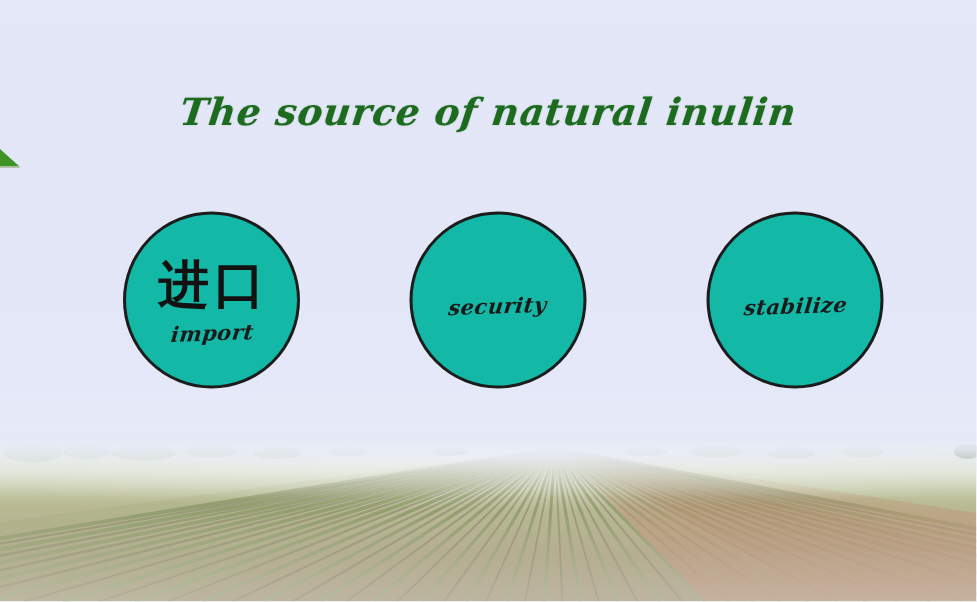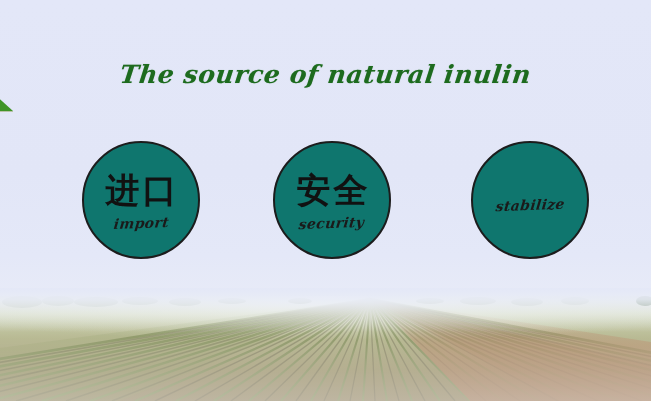--- a/index.html
+++ b/index.html
@@ -74,21 +74,21 @@
     height: 124px;
     z-index: 8;
   }
   .badge {
     position: absolute;
     top: 0;
     width: 118px;
     height: 118px;
     border-radius: 50%;
     border: 2px solid #1c1c1c;
-    background: #0f766e;
+    background: #14b8a6;
     box-sizing: border-box;
     display: flex;
     flex-direction: column;
     align-items: center;
     justify-content: center;
   }
   .badge-1 { left: 82px; }
   .badge-2 { left: 273px; }
   .badge-3 { left: 471px; }
 
@@ -160,21 +160,20 @@
   <div class="headline">The source of natural inulin</div>
 
   <div class="badges">
 
     <div class="badge badge-1">
       <div class="badge-cn">进口</div>
       <div class="badge-en">import</div>
     </div>
 
     <div class="badge badge-2">
-      <div class="badge-cn">安全</div>
       <div class="badge-en">security</div>
     </div>
 
     <div class="badge badge-3">
       <div class="badge-en">stabilize</div>
     </div>
 
   </div>
 
   <div class="field">

